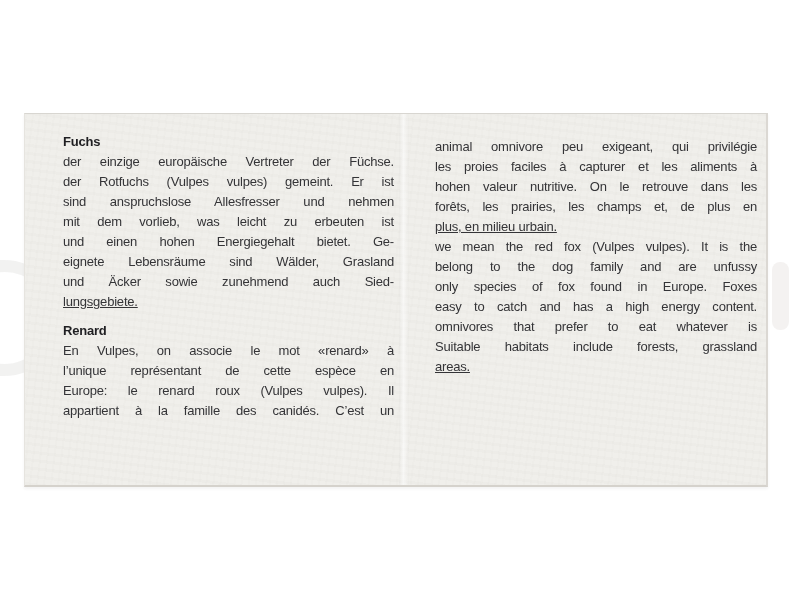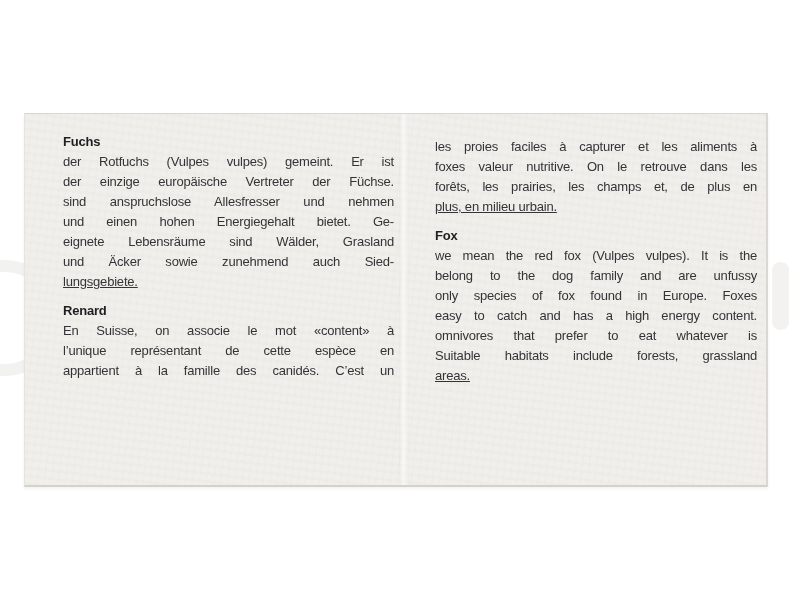--- a/index.html
+++ b/index.html
@@ -108,38 +108,40 @@
 <body>
 
 <div class="canvas">
   <div class="wm-ring"></div>
   <div class="wm-bar"></div>
 
   <div class="page" style="background-color: rgb(240, 239, 235); color: rgb(52, 52, 55);">
     <div class="fold"></div>
     <div class="col col-left">
         <div class="heading" style="color: rgb(31, 31, 34);">Fuchs</div>
+        <div class="tline">der einzige europäische Vertreter der Füchse.</div>
         <div class="tline">der Rotfuchs (Vulpes vulpes) gemeint. Er ist</div>
-        <div class="tline">der einzige europäische Vertreter der Füchse.</div>
         <div class="tline">sind anspruchslose Allesfresser und nehmen</div>
+        <div class="tline">mit dem vorlieb, was leicht zu erbeuten ist</div>
         <div class="tline">und einen hohen Energiegehalt bietet. Ge-</div>
         <div class="tline">eignete Lebensräume sind Wälder, Grasland</div>
         <div class="tline">und Äcker sowie zunehmend auch Sied-</div>
         <div class="tline lastline">lungsgebiete.</div>
         <div class="heading" style="color: rgb(31, 31, 34);">Renard</div>
-        <div class="tline">En Suisse, on associe le mot «content» à</div>
+        <div class="tline">En Vulpes, on associe le mot «renard» à</div>
         <div class="tline">l’unique représentant de cette espèce en</div>
+        <div class="tline">Europe: le renard roux (Vulpes vulpes). Il</div>
         <div class="tline">appartient à la famille des canidés. C’est un</div>
       </div>
     <div class="col col-right">
+        <div class="tline">animal omnivore peu exigeant, qui privilégie</div>
         <div class="tline">les proies faciles à capturer et les aliments à</div>
-        <div class="tline">foxes valeur nutritive. On le retrouve dans les</div>
+        <div class="tline">hohen valeur nutritive. On le retrouve dans les</div>
         <div class="tline">forêts, les prairies, les champs et, de plus en</div>
         <div class="tline lastline">plus, en milieu urbain.</div>
-        <div class="heading" style="color: rgb(31, 31, 34);">Fox</div>
         <div class="tline">we mean the red fox (Vulpes vulpes). It is the</div>
         <div class="tline">belong to the dog family and are unfussy</div>
         <div class="tline">only species of fox found in Europe. Foxes</div>
         <div class="tline">easy to catch and has a high energy content.</div>
         <div class="tline">omnivores that prefer to eat whatever is</div>
         <div class="tline">Suitable habitats include forests, grassland</div>
         <div class="tline lastline">areas.</div>
       </div>
   </div>
 </div>

